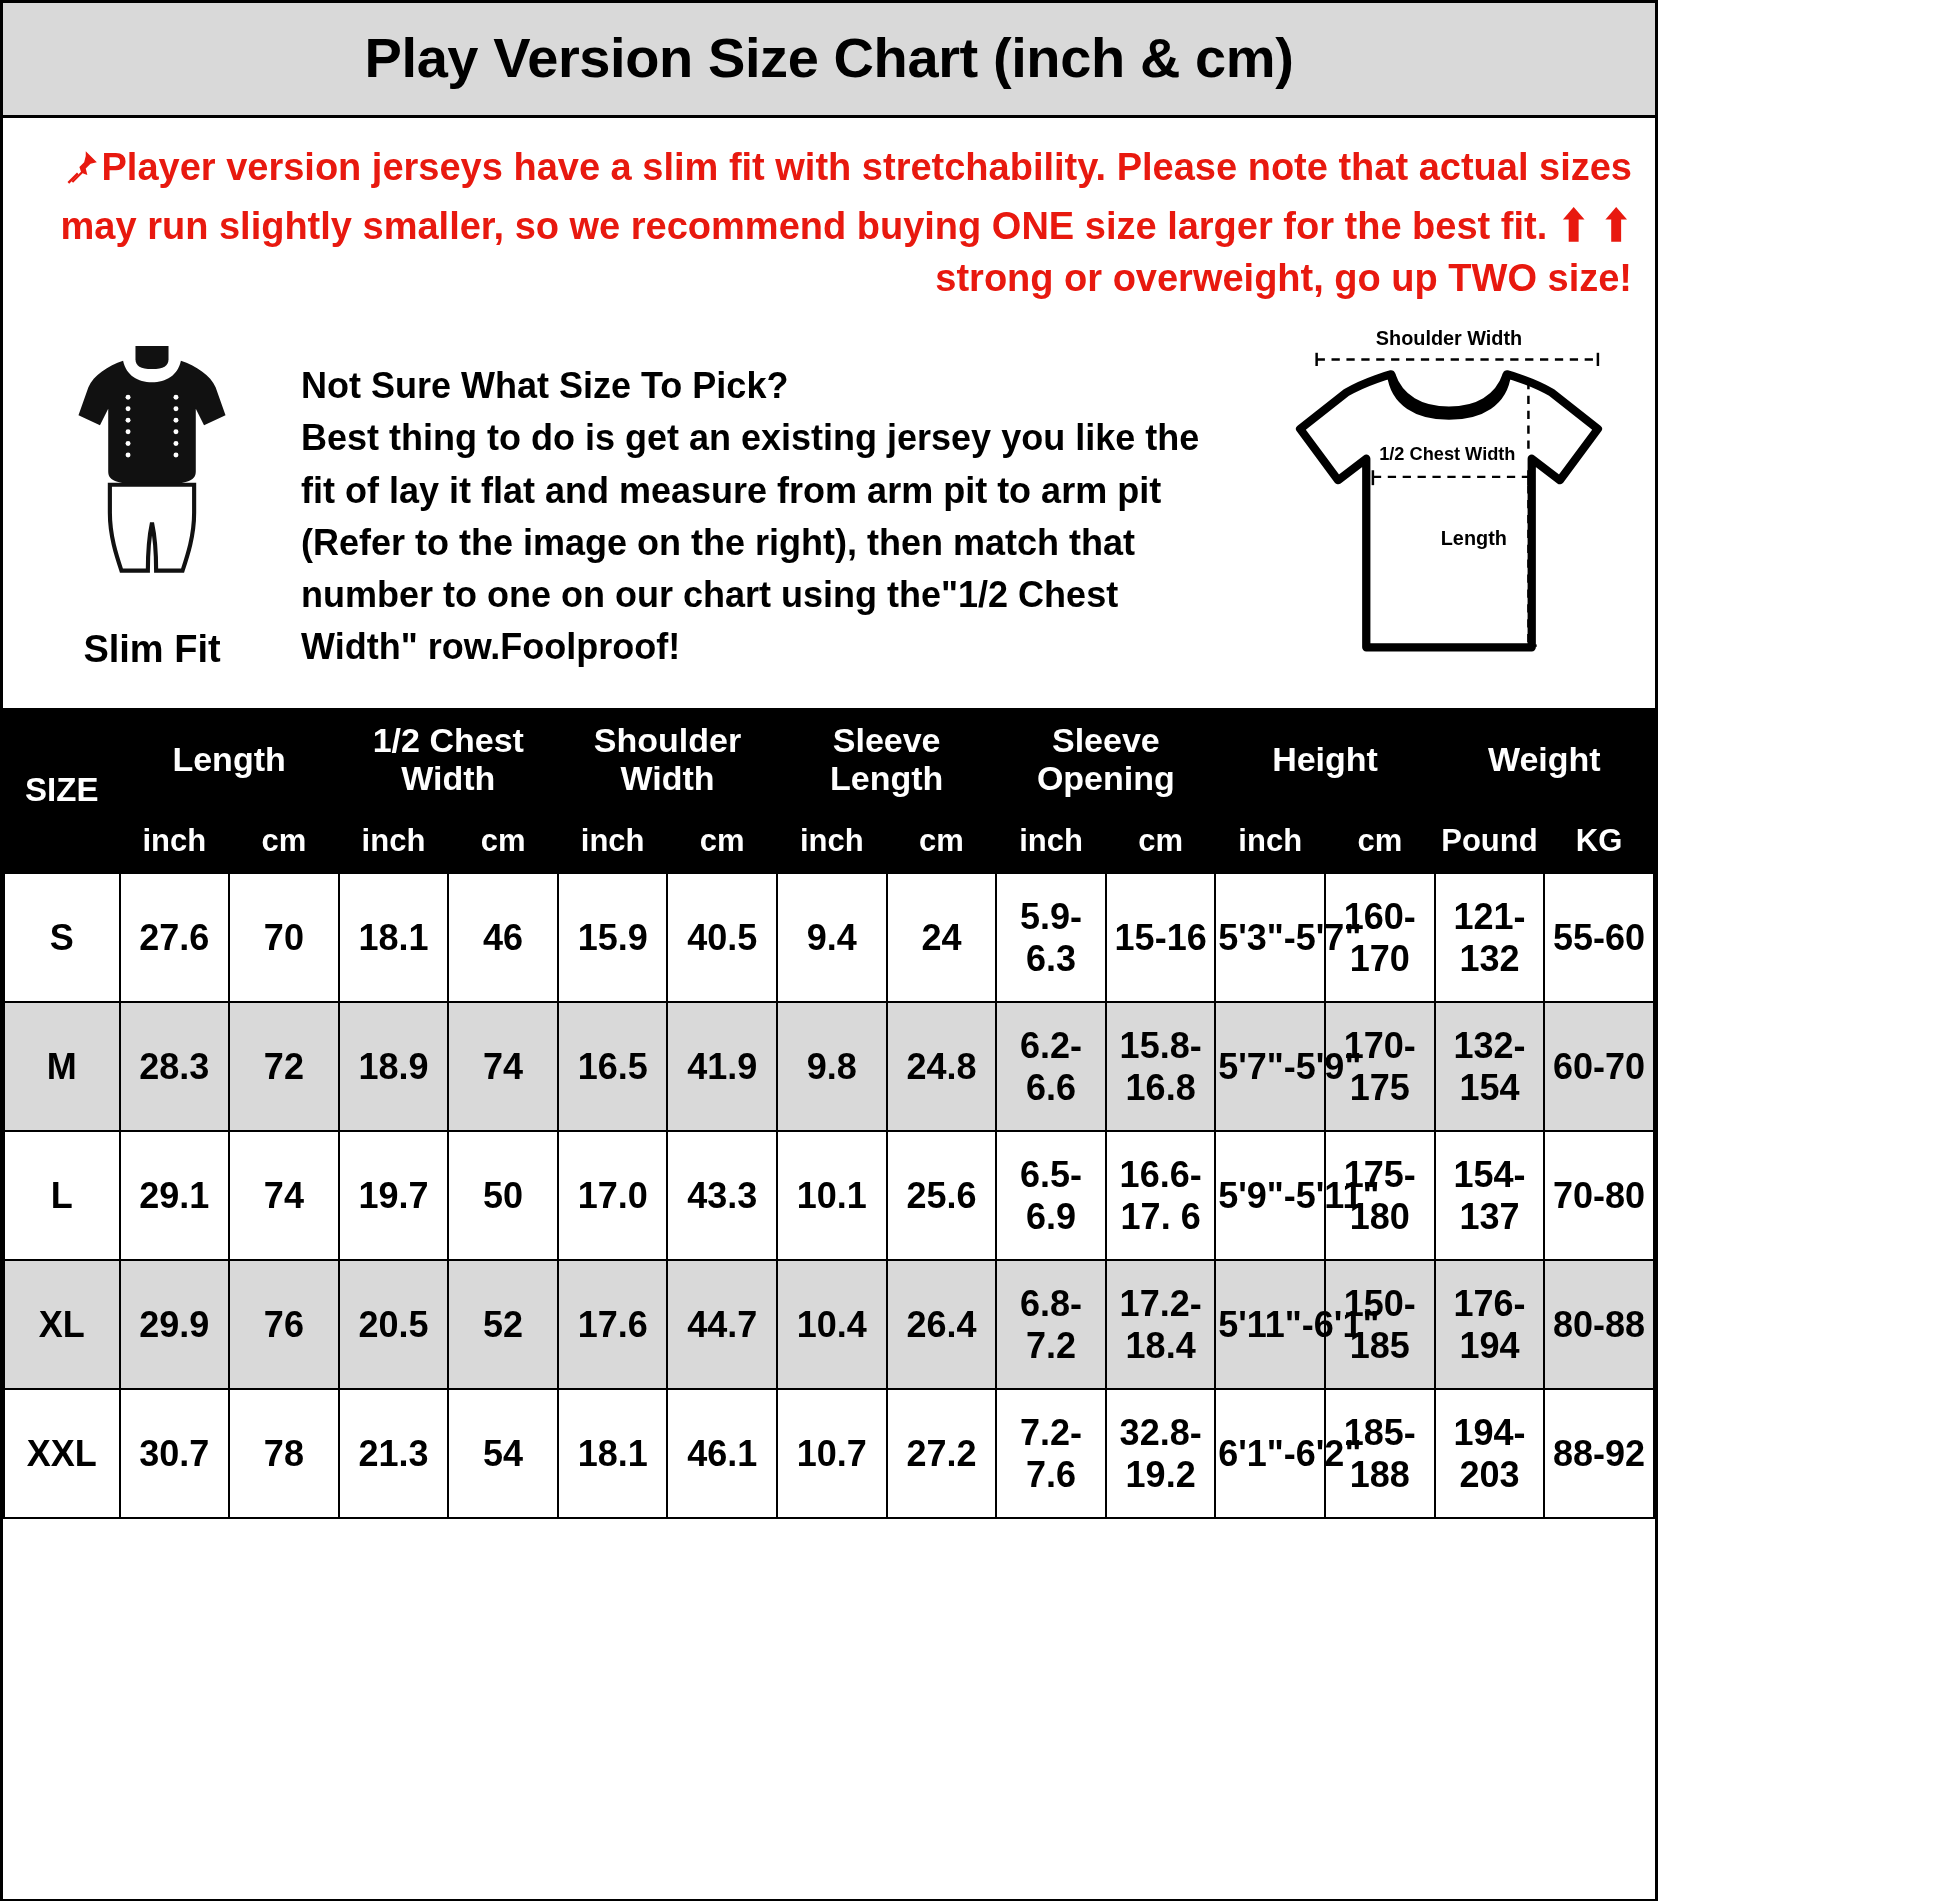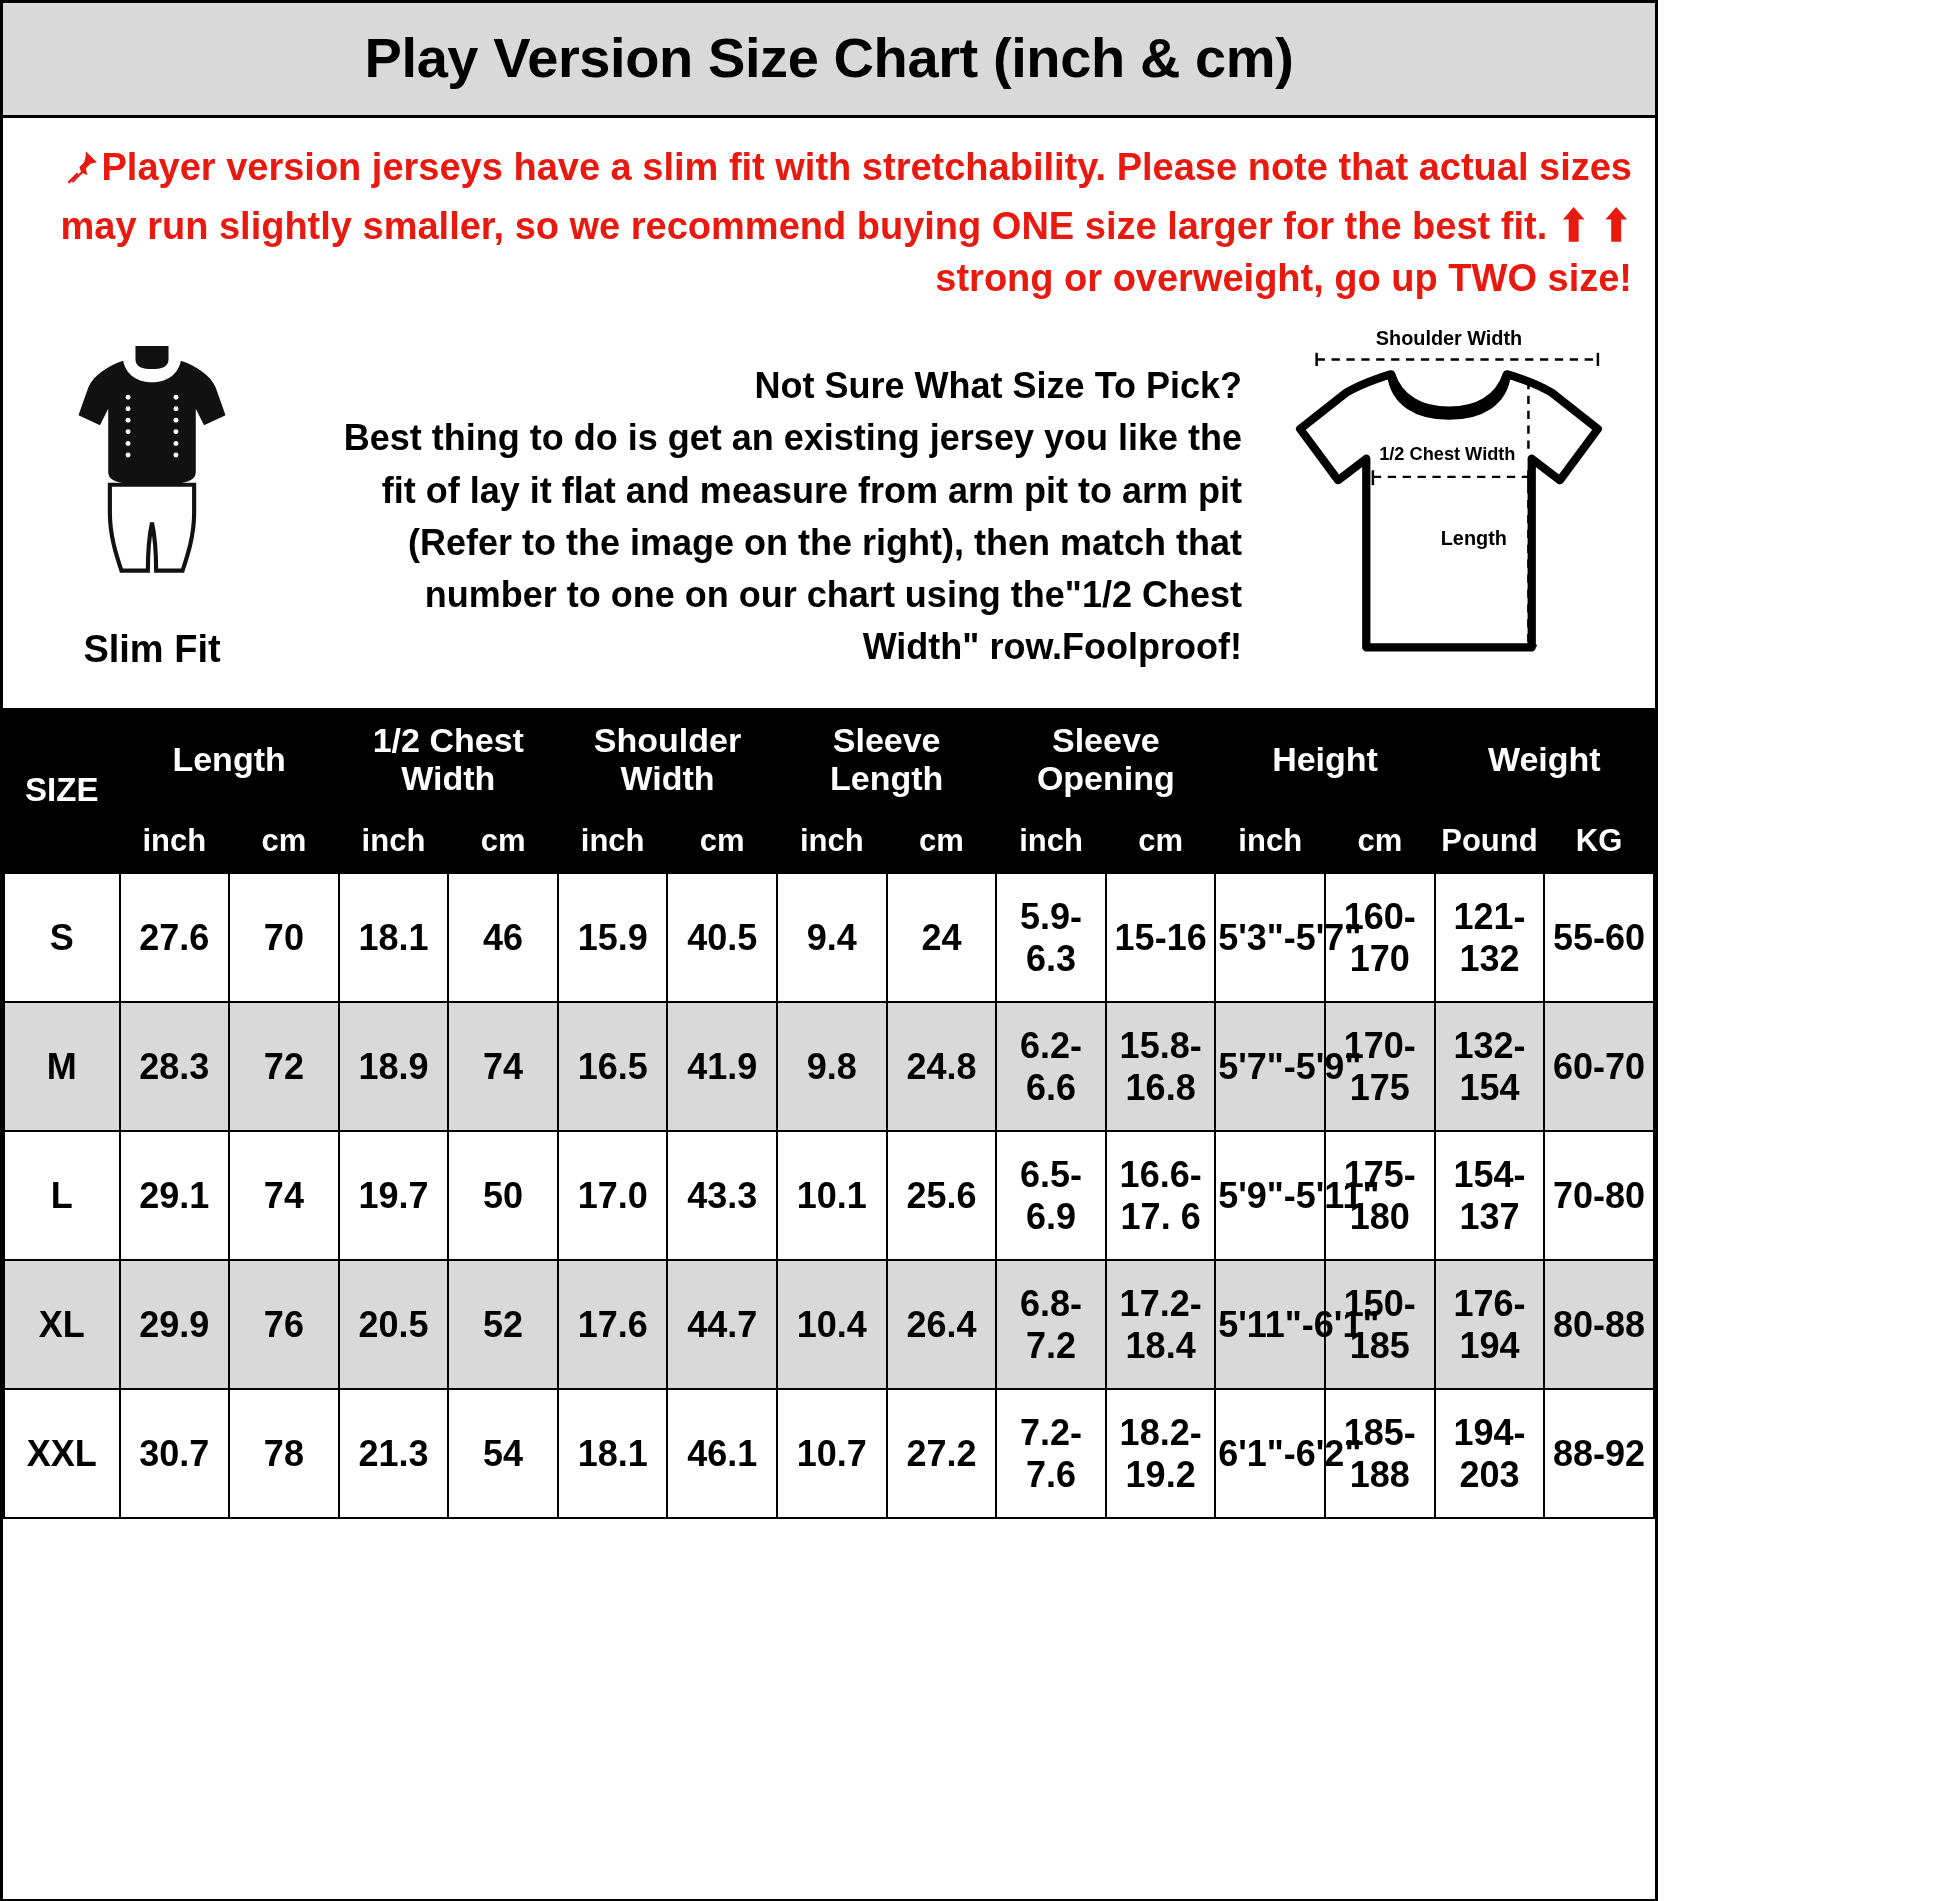--- a/index.html
+++ b/index.html
@@ -64,21 +64,21 @@
     text-align: center;
     padding-top: 20px;
   }
   .fit-label {
     font-size: 38px;
     font-weight: bold;
     margin-top: 21px;
   }
   .advice {
     flex: 1 1 auto;
-    text-align: right;
+    text-align: left;
     font-size: 36px;
     font-weight: bold;
     line-height: 1.45;
     padding: 41px 16.5px 0 16.5px;
   }
   .advice .lead { display: block; }
   .tee-col {
     width: 380px;
     flex: 0 0 380px;
     padding-top: 3.3px;
@@ -322,21 +322,21 @@
         <td>XXL</td>
         <td>30.7</td>
         <td>78</td>
         <td>21.3</td>
         <td>54</td>
         <td>18.1</td>
         <td>46.1</td>
         <td>10.7</td>
         <td>27.2</td>
         <td>7.2-7.6</td>
-        <td>18.2-19.2</td>
+        <td>32.8-19.2</td>
         <td>6'1"-6'2"</td>
         <td>185-188</td>
         <td>194-203</td>
         <td>88-92</td>
       </tr>
 
     </tbody>
   </table>
 
 </div>

